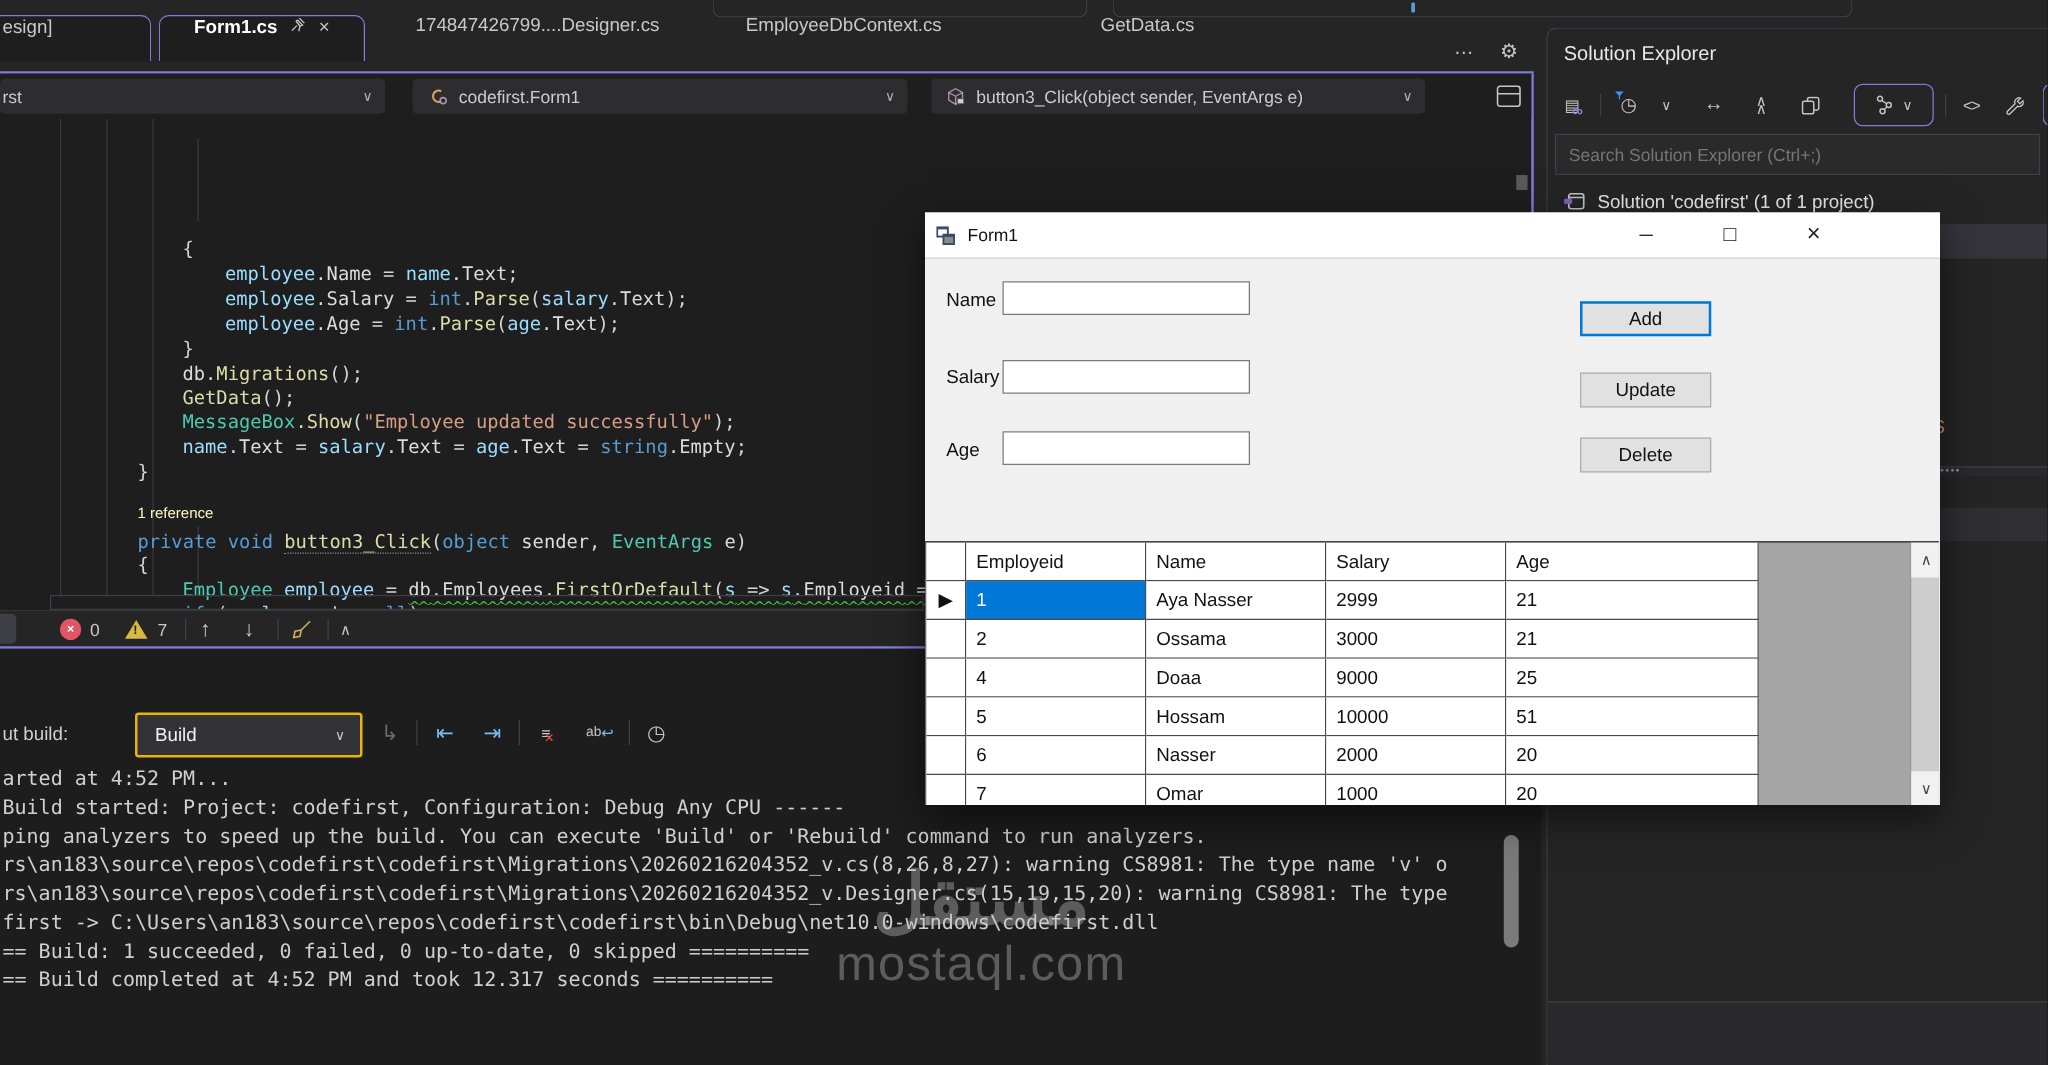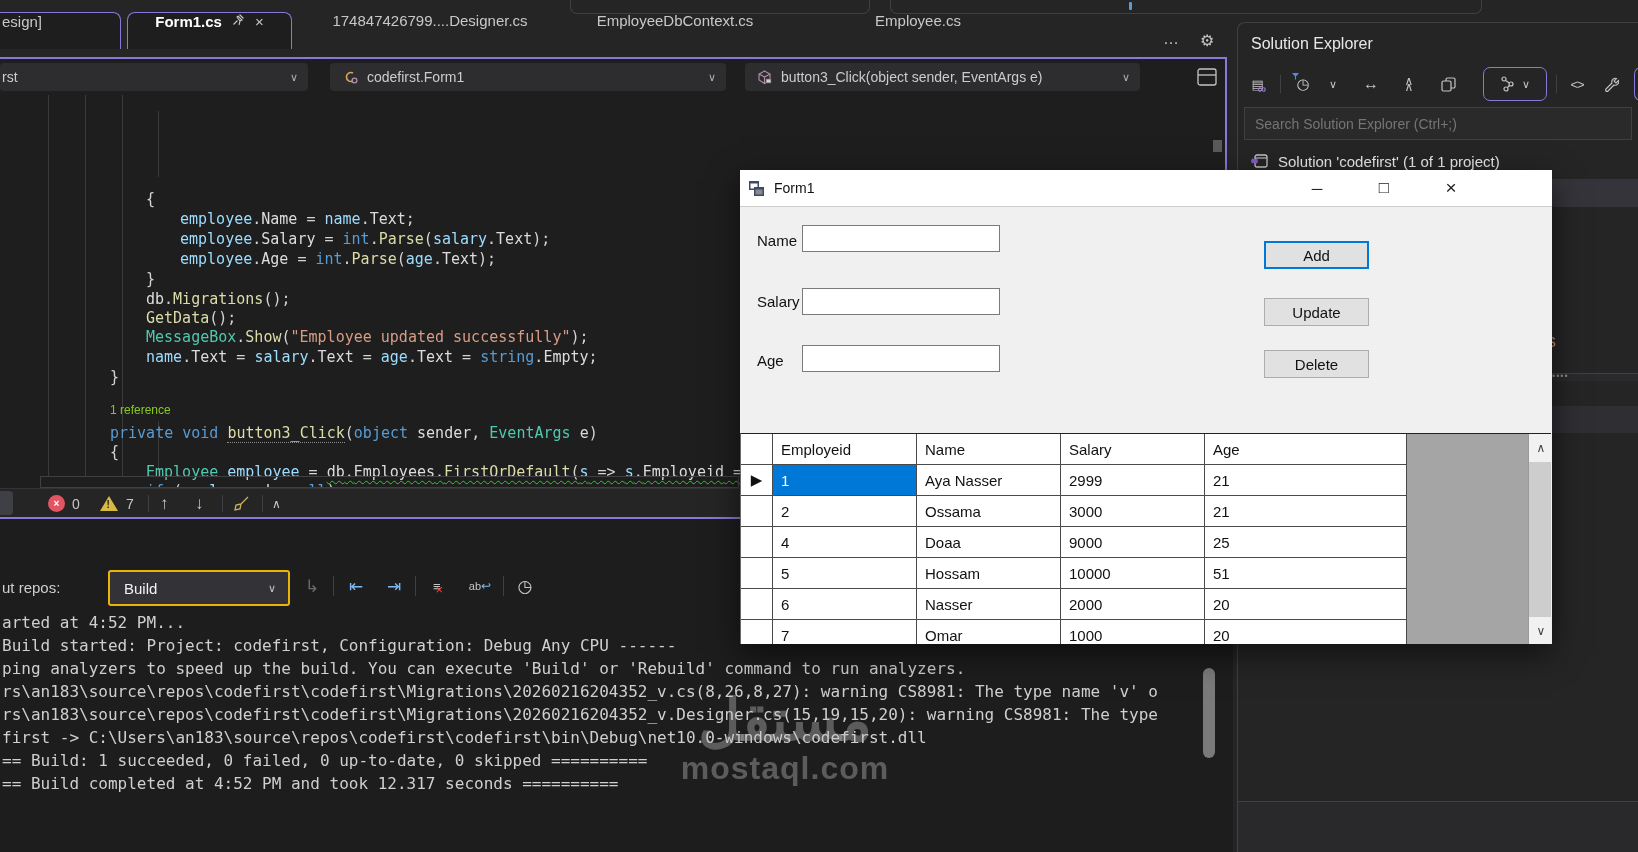--- a/index.html
+++ b/index.html
@@ -24,21 +24,21 @@
                 border-right:2px solid #8579d9;box-sizing:content-box;}
   .crumbbar{position:absolute;left:0;top:0;width:100%;height:36px;background:#1e1e1e;}
   .crumb{position:absolute;top:4px;height:28px;background:#2d2d30;border-radius:4px;display:flex;
          align-items:center;font-size:14px;color:#cccccc;}
   .crumb .chev{margin-left:auto;margin-right:10px;color:#b0b0b0;font-size:11px;}
   .code-area{position:absolute;left:0;top:36px;width:100%;height:393px;overflow:hidden;}
   .guide{position:absolute;width:1px;background:#3a3a3a;}
   .code-line{position:absolute;white-space:pre;font:15px "DejaVu Sans Mono",monospace;line-height:19px;}
   .code-line.small{font:12px "Liberation Sans",sans-serif;color:#9a9a9a;}
   .tk-p{color:#d4d4d4}.tk-w{color:#dcdcdc}.tk-k{color:#569cd6}.tk-v{color:#9cdcfe}
-  .tk-m{color:#dcdcaa}.tk-t{color:#4ec9b0}.tk-s{color:#d69d85}.tk-g{color:#84cc16}
+  .tk-m{color:#dcdcaa}.tk-t{color:#4ec9b0}.tk-s{color:#d69d85}.tk-g{color:#fef9c3}
   .tk-sq{text-decoration:underline;text-decoration-style:wavy;text-decoration-color:#3bbf3b;
          text-decoration-thickness:1px;text-underline-offset:3px;}
   .tk-dotted{border-bottom:1px dotted #8a8a8a;}
   .hscroll-outline{position:absolute;border:1px solid #3f3f46;height:10px;}
   .vscroll-thumb-ed{position:absolute;background:#5a5a5a;}
   
   .indicator{position:absolute;left:0;top:429px;width:100%;height:29px;background:#252526;
              border-top:1px solid #333;display:block;}
   .ind-item{position:absolute;top:0;height:29px;display:flex;align-items:center;font-size:14px;color:#c8c8c8;}
   .err-badge{width:17px;height:17px;border-radius:50%;background:#e25563;color:#fff;font-size:10px;
@@ -58,21 +58,21 @@
   .out-dd span.chev{margin-left:auto;margin-right:12px;font-size:11px;color:#c5c5c5;}
   .out-icon{position:absolute;top:53px;width:28px;height:28px;display:flex;align-items:center;
             justify-content:center;font-size:17px;color:#c5c5c5;}
   .out-sep{position:absolute;top:57px;width:1px;height:20px;background:#3f3f46;}
   .out-line{position:absolute;left:2px;white-space:pre;font:16px "DejaVu Sans Mono",monospace;color:#cfcfcf;}
   .out-thumb{position:absolute;left:1203px;top:149px;width:12px;height:90px;background:#7a7a7a;border-radius:6px;}
   
   .watermark{position:absolute;left:560px;top:690px;width:450px;text-align:center;color:rgba(195,195,195,0.38);
              pointer-events:none;z-index:30;}
   .watermark .ar{font-size:58px;font-weight:bold;line-height:60px;}
-  .watermark .lat{font-size:32px;font-weight:bold;letter-spacing:1px;}
+  .watermark .lat{font-size:39px;font-weight:normal;letter-spacing:1px;}
   
   .sepanel{position:absolute;left:1237px;top:22px;width:401px;height:830px;background:#252526;
            border:1px solid #3f3f46;border-right:none;border-radius:8px 0 0 0;box-sizing:border-box;}
   .se-title{position:absolute;left:13px;top:12px;font-size:16px;color:#e8e8e8;}
   .se-toolbar-icon{position:absolute;top:48px;width:26px;height:26px;display:flex;align-items:center;
                    justify-content:center;color:#c5c5c5;font-size:15px;}
   .se-sep{position:absolute;top:52px;width:1px;height:18px;background:#3f3f46;}
   .se-syncbox{position:absolute;top:44px;width:62px;height:32px;border:1.5px solid #8579d9;border-radius:7px;
               display:flex;align-items:center;justify-content:center;gap:6px;color:#c5c5c5;}
   .se-partialbox{position:absolute;top:44px;width:16px;height:32px;border:1.5px solid #8579d9;border-radius:7px 0 0 7px;border-right:none;}
@@ -140,21 +140,21 @@
     </span>
     <span class="tab-close">×</span>
   </div>
   <div class="tab" style="left:320px;width:220px;">
     <span>174847426799....Designer.cs</span>
   </div>
   <div class="tab" style="left:565px;width:220px;">
     <span>EmployeeDbContext.cs</span>
   </div>
   <div class="tab" style="left:808px;width:220px;">
-    <span>Employee.cs</span>
+    <span>GetData.cs</span>
   </div>
   <span class="tab-extra" style="left:1163px;top:30px;">…</span>
   <span class="tab-extra" style="left:1200px;top:31px;">⚙</span>
   <div class="tabbar-line"></div>
 
   <div class="editor-group">
     <div class="crumbbar">
       <div class="crumb" style="left:0;width:306px;padding-left:2px;">
         <span>rst</span>
         <span class="chev">∨</span>
@@ -244,21 +244,21 @@
       </div>
       <div class="ind-sep" style="left:262px;"></div>
       <div class="ind-item" style="left:272px;font-size:12px;">
           <span>∧</span>
         </div>
     </div>
   </div>
   <div class="purple-bottom"></div>
 
   <div class="output">
-    <span class="out-label">ut repos:</span>
+    <span class="out-label">ut build:</span>
     <div class="out-dd">
       <span class="val">Build</span>
       <span class="chev">∨</span>
     </div>
     <div class="out-icon" style="left:298px;color:#6a6a6a;">
         <span>↳</span>
       </div>
     <div class="out-sep" style="left:333px;"></div>
     <div class="out-icon" style="left:342px;color:#7cb8f2;">
         <span>⇤</span>

